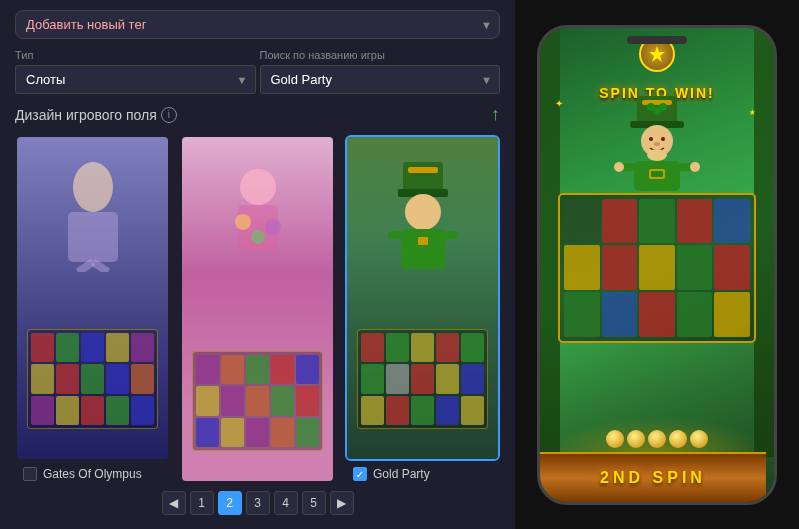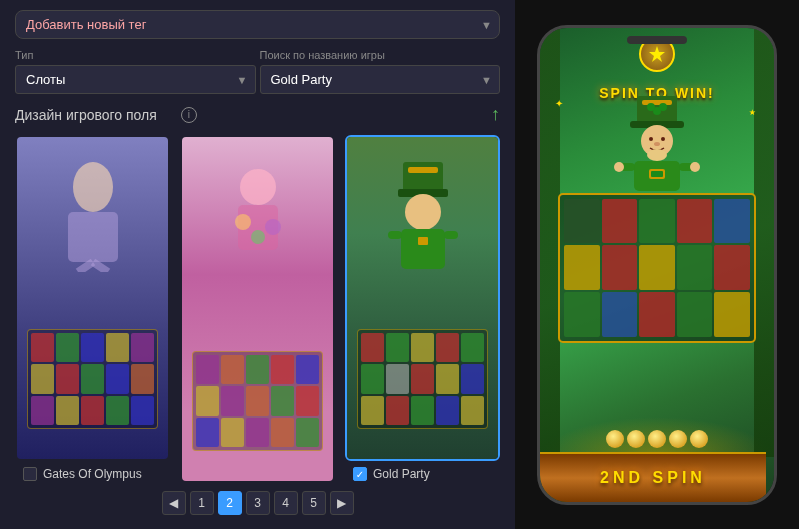--- a/index.html
+++ b/index.html
@@ -119,21 +119,21 @@
     .design-header {
       display: flex;
       align-items: center;
       justify-content: space-between;
       margin-bottom: 10px;
     }
 
     .design-title-row {
       display: flex;
       align-items: center;
-      gap: 24px;
+      gap: 4px;
     }
 
     .design-title {
       font-size: 14px;
       color: #ccc;
       font-weight: 500;
     }
 
     .info-icon {
       width: 16px;

